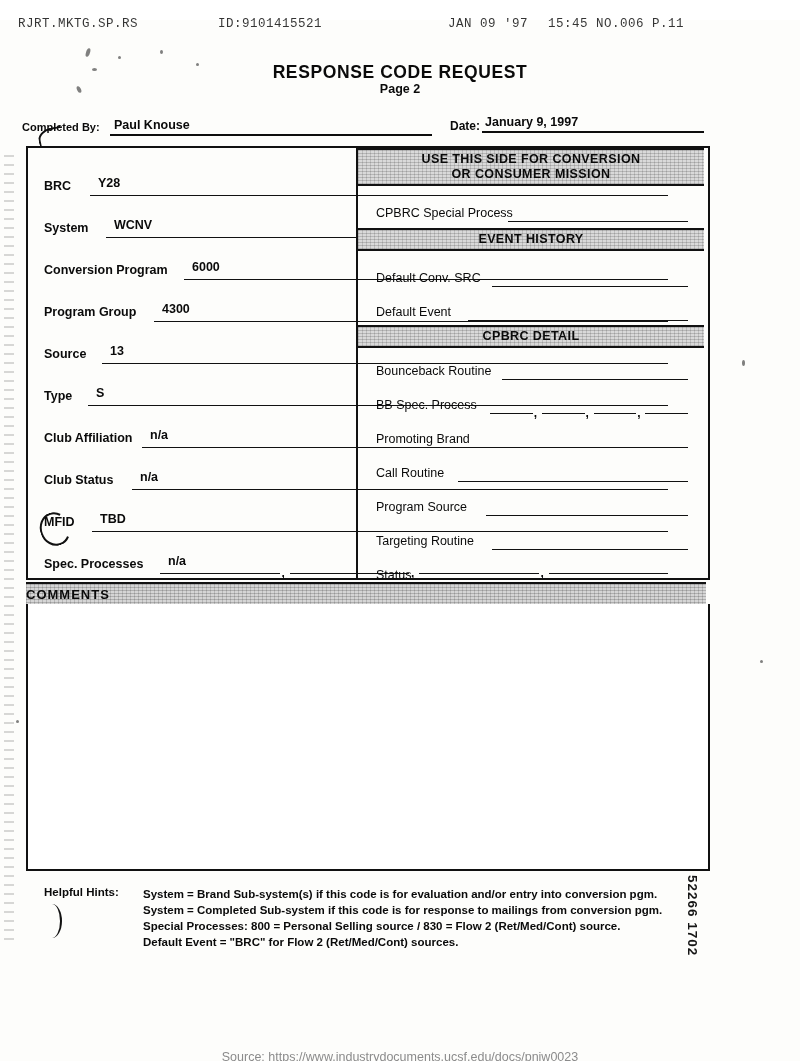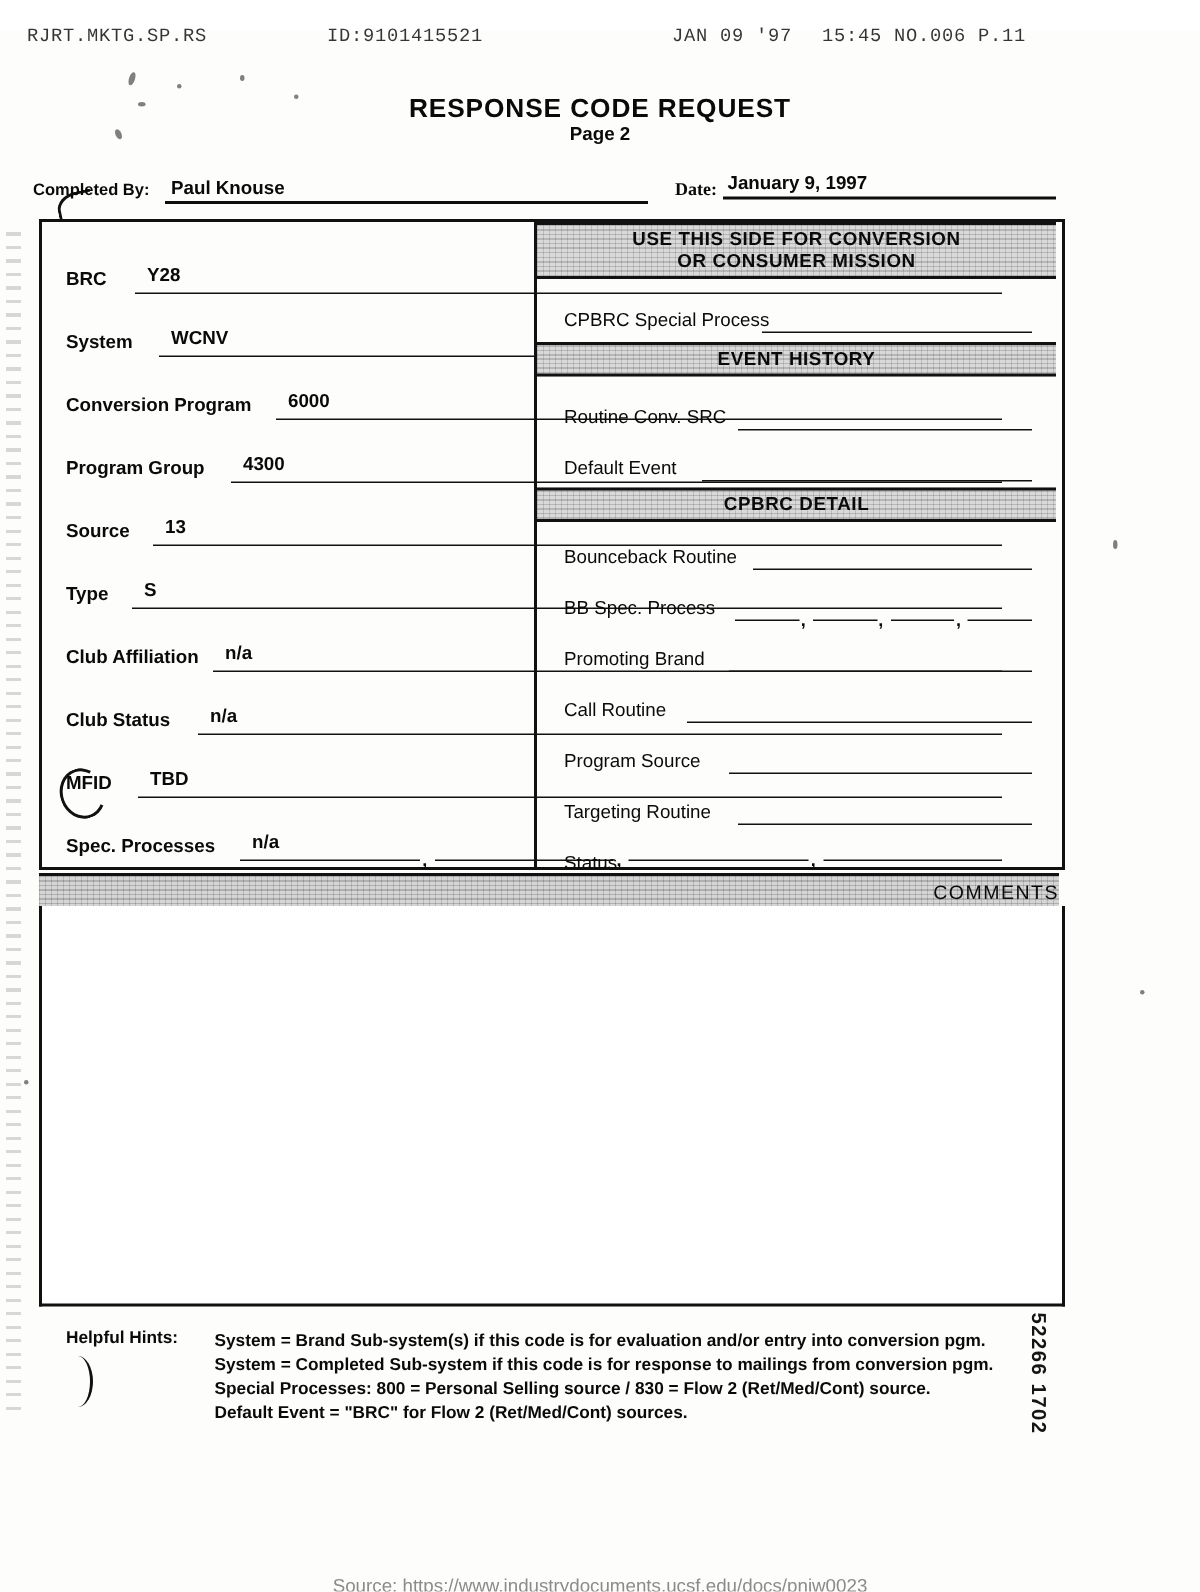--- a/index.html
+++ b/index.html
@@ -37,21 +37,21 @@
   }
   .subtitle{
     position:absolute;top:62px;left:0;width:800px;text-align:center;
     font-size:12.5px;font-weight:bold;
   }
 
   
   .cb-label{position:absolute;left:22px;top:101px;font-size:11px;font-weight:bold;}
   .cb-value{position:absolute;left:114px;top:98px;font-size:12.5px;font-weight:bold;}
   .cb-rule{position:absolute;left:110px;top:114px;width:322px;border-bottom:2px solid #0d0d0d;}
-  .dt-label{position:absolute;left:450px;top:99px;font-size:12px;font-weight:bold;font-family:Liberation Serif, serif;}
+  .dt-label{position:absolute;left:450px;top:99px;font-size:12px;font-weight:bold;}
   .dt-value{position:absolute;left:485px;top:95px;font-size:12.5px;font-weight:bold;}
   .dt-rule{position:absolute;left:482px;top:111px;width:222px;border-bottom:2px solid #0d0d0d;}
 
   
   .frame-left{
     position:absolute;left:26px;top:126px;width:330px;height:430px;
     border:2px solid #111;border-right:none;
   }
   .frame-right{
     position:absolute;left:356px;top:126px;width:350px;height:430px;
@@ -92,22 +92,22 @@
   .rrow .comma{position:absolute;bottom:-4px;font-size:12px;font-weight:bold;}
 
   
   .comments-bar{
     position:absolute;left:26px;top:562px;width:680px;height:22px;
     border-top:2px solid #111;border-bottom:3px solid #111;
     background:#d5d5d5;
     background-image:
       repeating-linear-gradient(0deg, rgba(0,0,0,.18) 0 1px, rgba(0,0,0,0) 1px 3px),
       repeating-linear-gradient(90deg, rgba(0,0,0,.14) 0 1px, rgba(0,0,0,0) 1px 4px);
-    text-align:right;
-    font-size:13px;font-weight:normal;letter-spacing:1px;
+    text-align:left;
+    font-size:13px;font-weight:bold;letter-spacing:1px;
     line-height:21px;
   }
   .comments-box{
     position:absolute;left:26px;top:584px;width:680px;height:265px;
     border:2px solid #111;border-top:none;
     background:#fff;
   }
 
   
   .hints-label{position:absolute;left:44px;top:866px;font-size:11.5px;font-weight:bold;}
@@ -257,21 +257,21 @@
         <div>OR CONSUMER MISSION</div>
       </div>
       <div class="rrow" style="top: 42px;">
         <div class="lbl">CPBRC Special Process</div>
         <div class="seg" style="left: 150px; width: 180px;"></div>
       </div>
       <div class="bandhead" style="top: 80px; height: 17px; padding-top: 2px;">
         <div>EVENT HISTORY</div>
       </div>
       <div class="rrow" style="top: 107px;">
-        <div class="lbl">Routine Conv. SRC</div>
+        <div class="lbl">Default Conv. SRC</div>
         <div class="seg" style="left: 134px; width: 196px;"></div>
       </div>
       <div class="rrow" style="top: 141px;">
         <div class="lbl">Default Event</div>
         <div class="seg" style="left: 110px; width: 220px;"></div>
       </div>
       <div class="bandhead" style="top: 177px; height: 17px; padding-top: 2px;">
         <div>CPBRC DETAIL</div>
       </div>
       <div class="rrow" style="top: 200px;">

